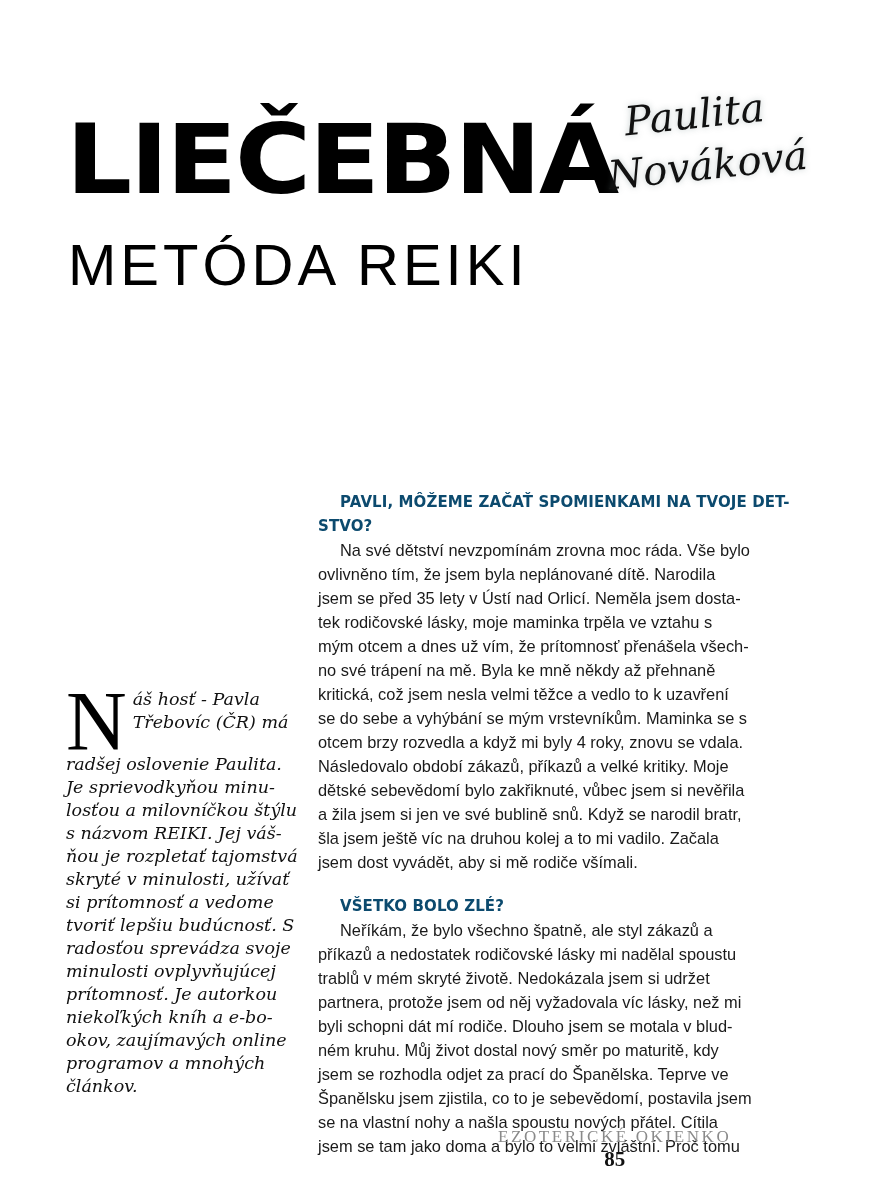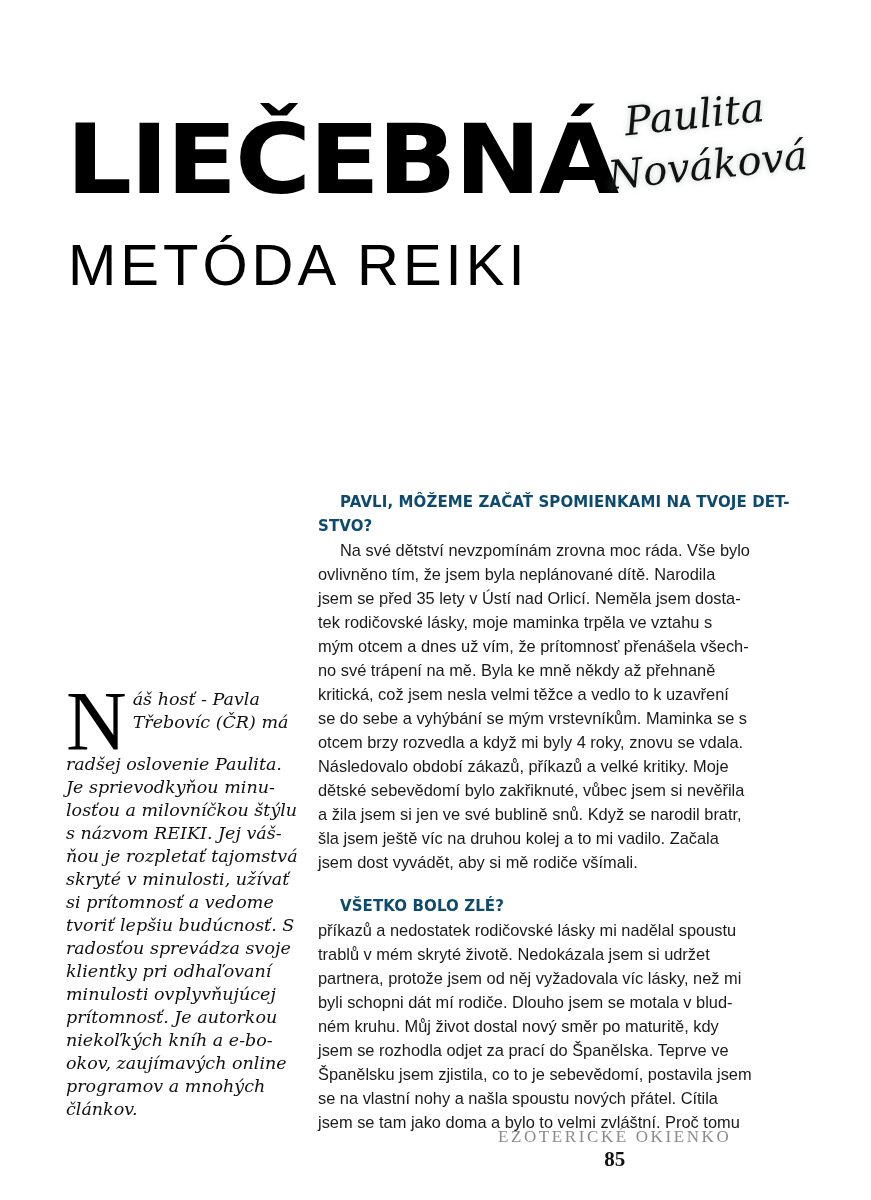--- a/index.html
+++ b/index.html
@@ -80,21 +80,20 @@
     <span class="ln">Třebovíc (ČR) má</span>
     <span class="ln" style="clear:left">radšej oslovenie Paulita.</span>
     <span class="ln">Je sprievodkyňou minu-</span>
     <span class="ln">losťou a milovníčkou štýlu</span>
     <span class="ln">s názvom REIKI. Jej váš-</span>
     <span class="ln">ňou je rozpletať tajomstvá</span>
     <span class="ln">skryté v minulosti, užívať</span>
     <span class="ln">si prítomnosť a vedome</span>
     <span class="ln">tvoriť lepšiu budúcnosť. S</span>
     <span class="ln">radosťou sprevádza svoje</span>
-    <span class="ln">klientky pri odhaľovaní</span>
     <span class="ln">minulosti ovplyvňujúcej</span>
     <span class="ln">prítomnosť. Je autorkou</span>
     <span class="ln">niekoľkých kníh a e-bo-</span>
     <span class="ln">okov, zaujímavých online</span>
     <span class="ln">programov a mnohých</span>
     <span class="ln">článkov.</span>
   </div>
 
   <div class="article">
     <div>
@@ -111,20 +110,21 @@
       <span class="ln">otcem brzy rozvedla a když mi byly 4 roky, znovu se vdala.</span>
       <span class="ln">Následovalo období zákazů, příkazů a velké kritiky. Moje</span>
       <span class="ln">dětské sebevědomí bylo zakřiknuté, vůbec jsem si nevěřila</span>
       <span class="ln">a žila jsem si jen ve své bublině snů. Když se narodil bratr,</span>
       <span class="ln">šla jsem ještě víc na druhou kolej a to mi vadilo. Začala</span>
       <span class="ln">jsem dost vyvádět, aby si mě rodiče všímali.</span>
     </div>
     <div class="gap"></div>
     <div>
       <span class="ln q indent">VŠETKO BOLO ZLÉ?</span>
+      <span class="ln indent">Neříkám, že bylo všechno špatně, ale styl zákazů a</span>
       <span class="ln">příkazů a nedostatek rodičovské lásky mi nadělal spoustu</span>
       <span class="ln">trablů v mém skryté životě. Nedokázala jsem si udržet</span>
       <span class="ln">partnera, protože jsem od něj vyžadovala víc lásky, než mi</span>
       <span class="ln">byli schopni dát mí rodiče. Dlouho jsem se motala v blud-</span>
       <span class="ln">ném kruhu. Můj život dostal nový směr po maturitě, kdy</span>
       <span class="ln">jsem se rozhodla odjet za prací do Španělska. Teprve ve</span>
       <span class="ln">Španělsku jsem zjistila, co to je sebevědomí, postavila jsem</span>
       <span class="ln">se na vlastní nohy a našla spoustu nových přátel. Cítila</span>
       <span class="ln">jsem se tam jako doma a bylo to velmi zvláštní. Proč tomu</span>
     </div>

